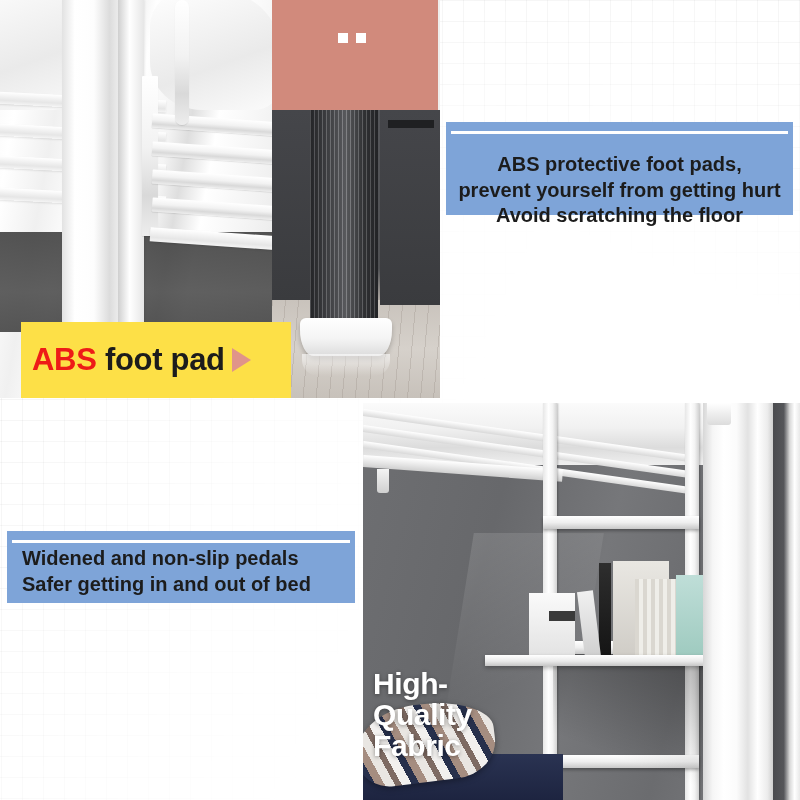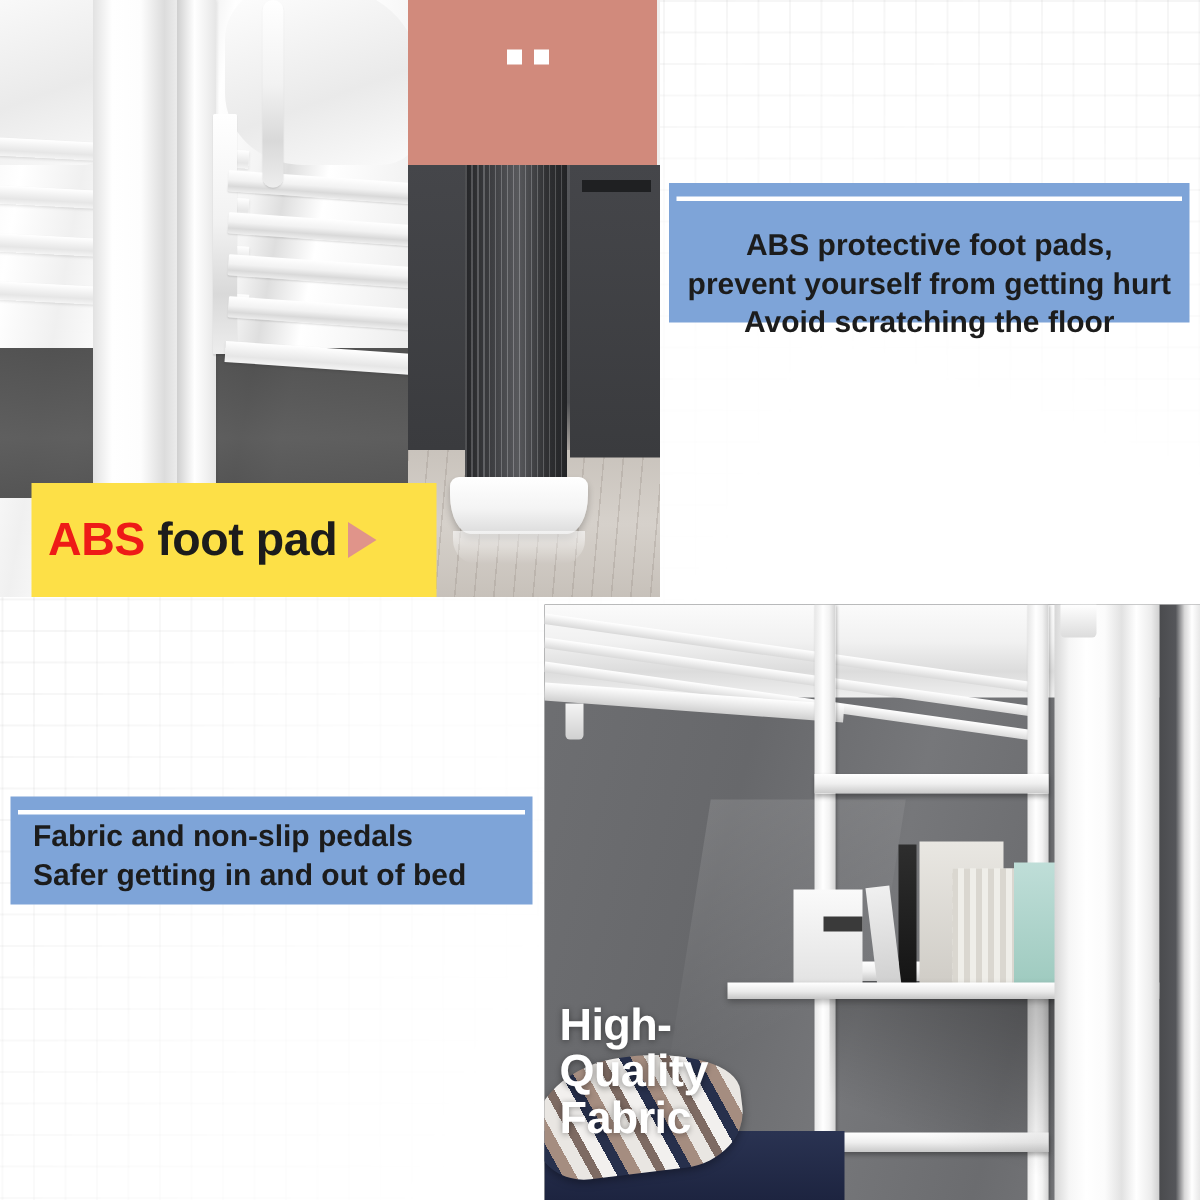--- a/index.html
+++ b/index.html
@@ -323,21 +323,21 @@
 
   <div class="caption-box" id="caption-foot-pads">
     <div class="caption-rule"></div>
     <div class="caption-text">ABS protective foot pads,
 prevent yourself from getting hurt
 Avoid scratching the floor</div>
   </div>
 
   <div class="caption-box" id="caption-pedals">
     <div class="caption-rule"></div>
-    <div class="caption-text">Fabric and non-slip pedals
+    <div class="caption-text">Widened and non-slip pedals
 Safer getting in and out of bed</div>
   </div>
 
   <div class="photo" id="photo-fabric">
     <div class="br-wall"></div>
     <div class="br-wall-light"></div>
 
     <div class="br-ceiling"></div>
     <div class="br-ceil-slat" style="left:0px;top:6px;width:330px;transform:rotate(8deg);"></div>
     <div class="br-ceil-slat" style="left:0px;top:22px;width:330px;transform:rotate(8deg);"></div>

